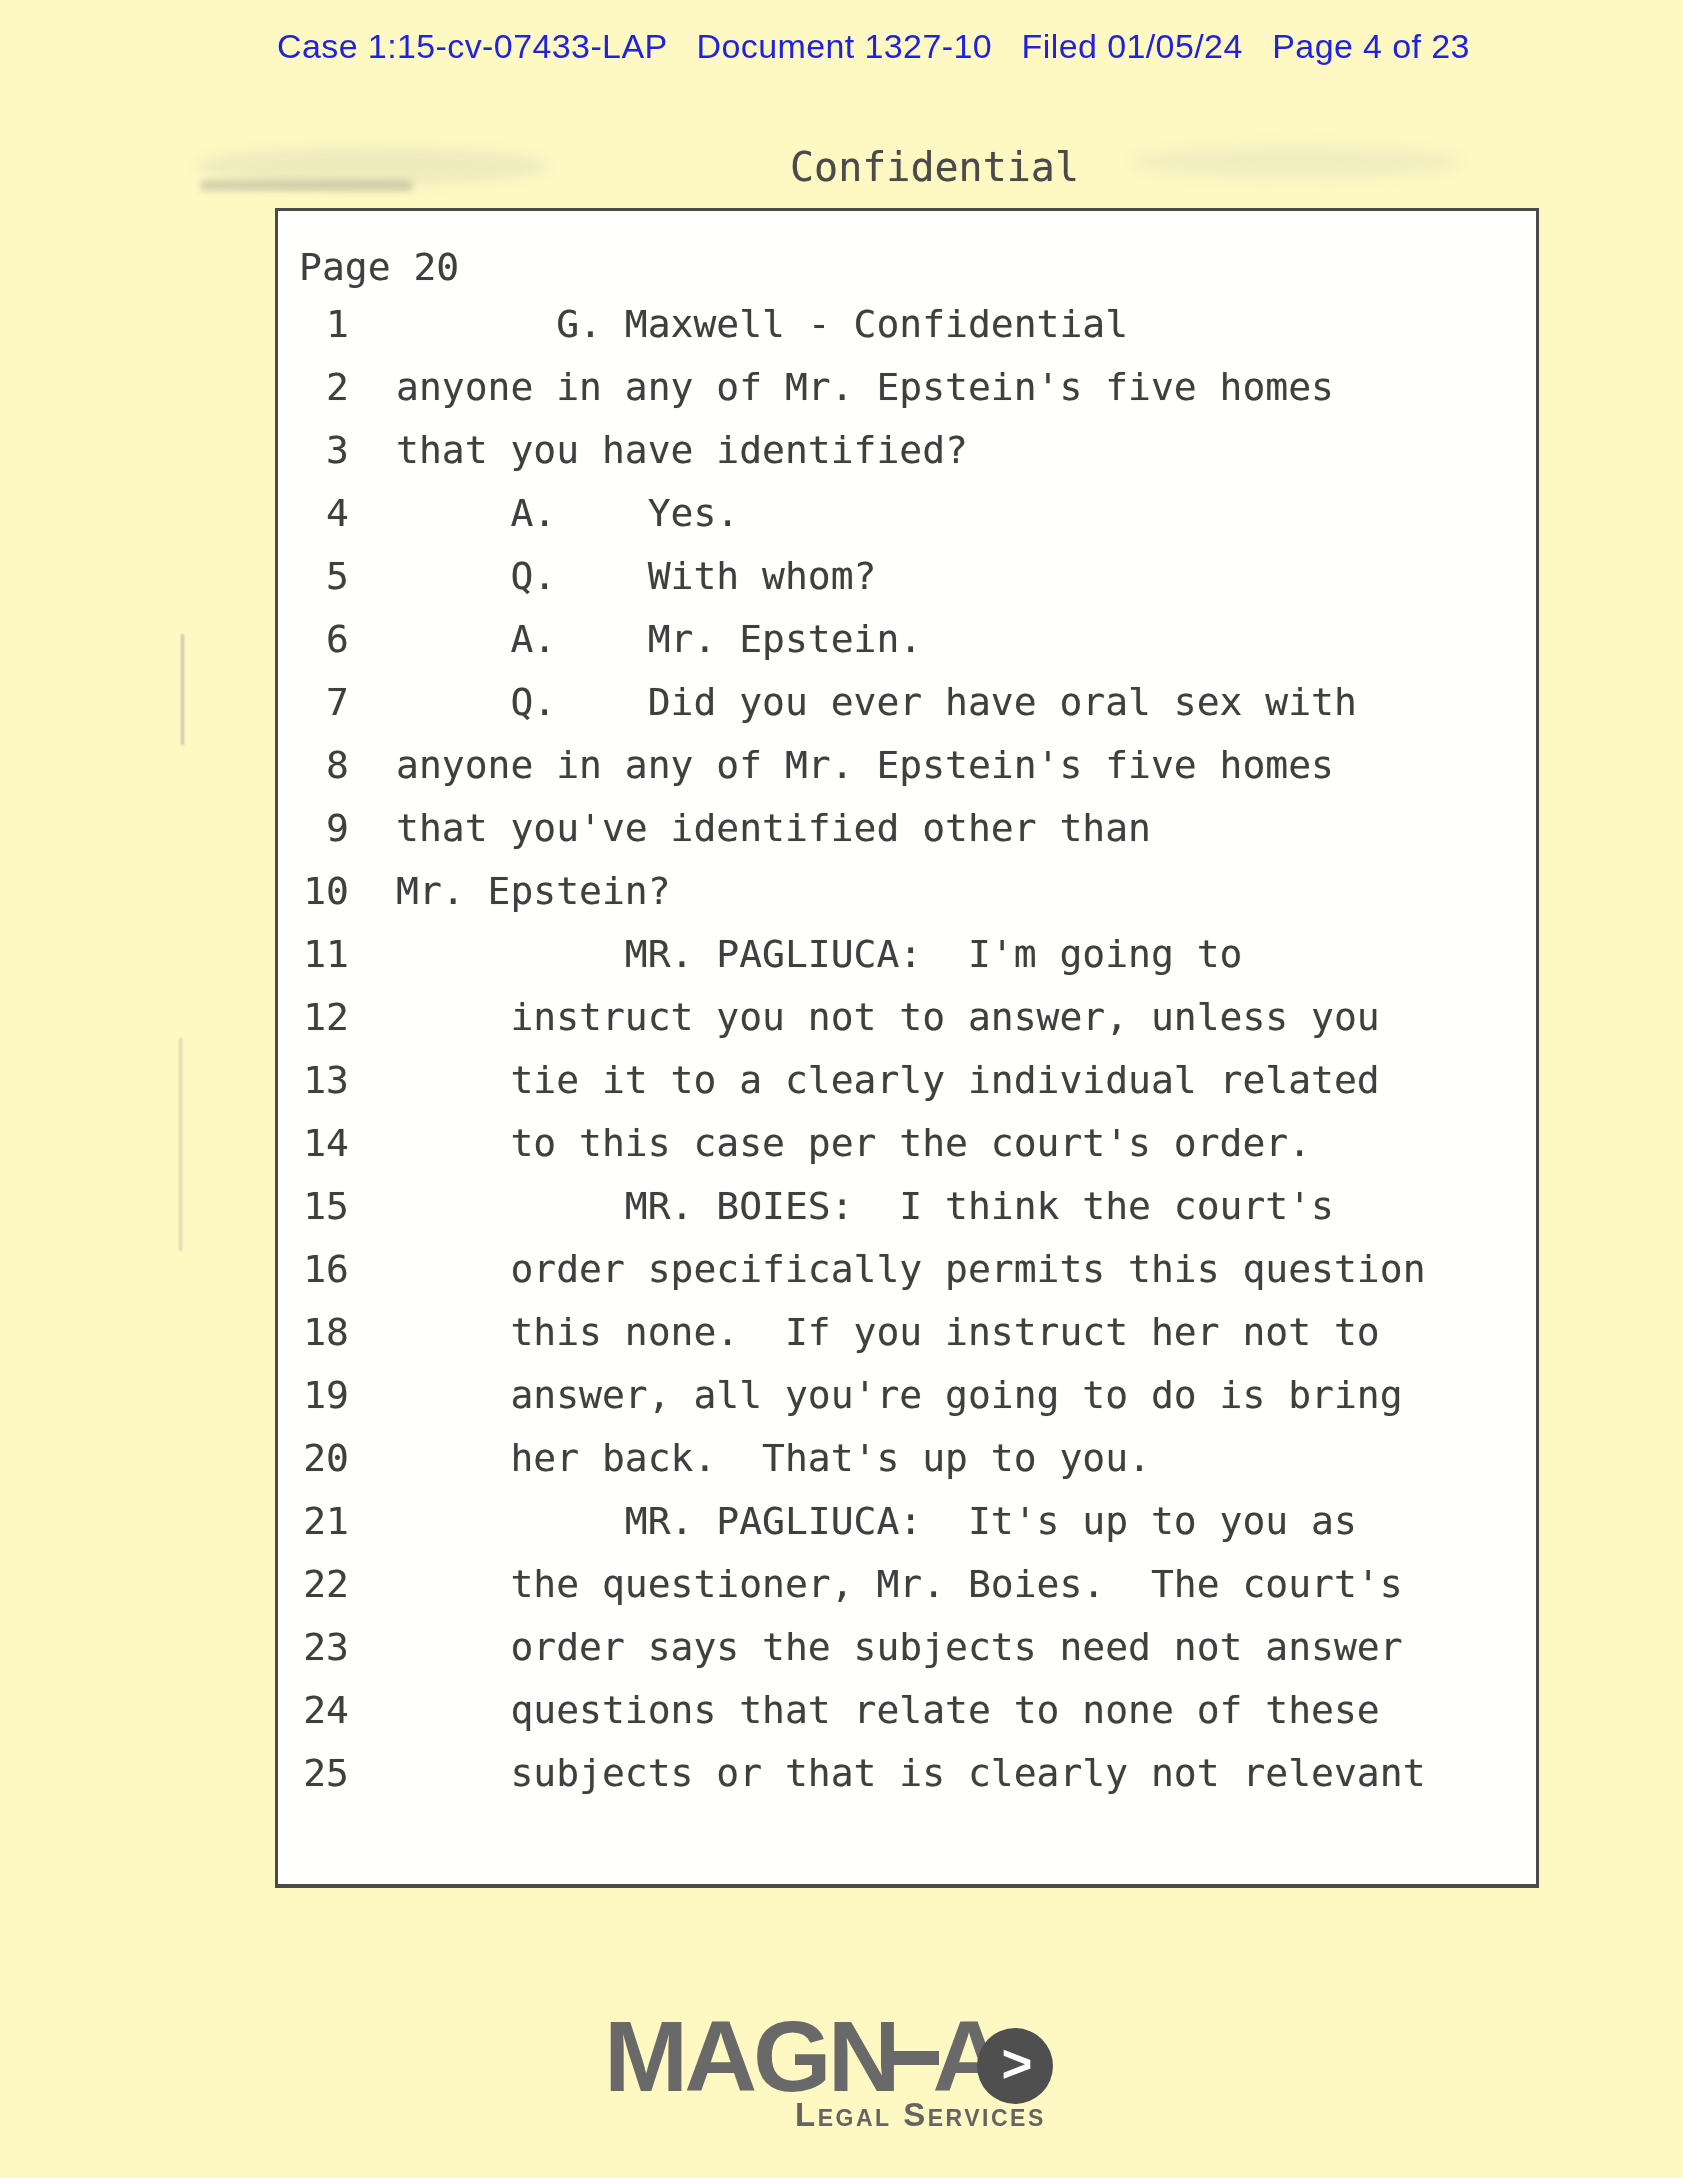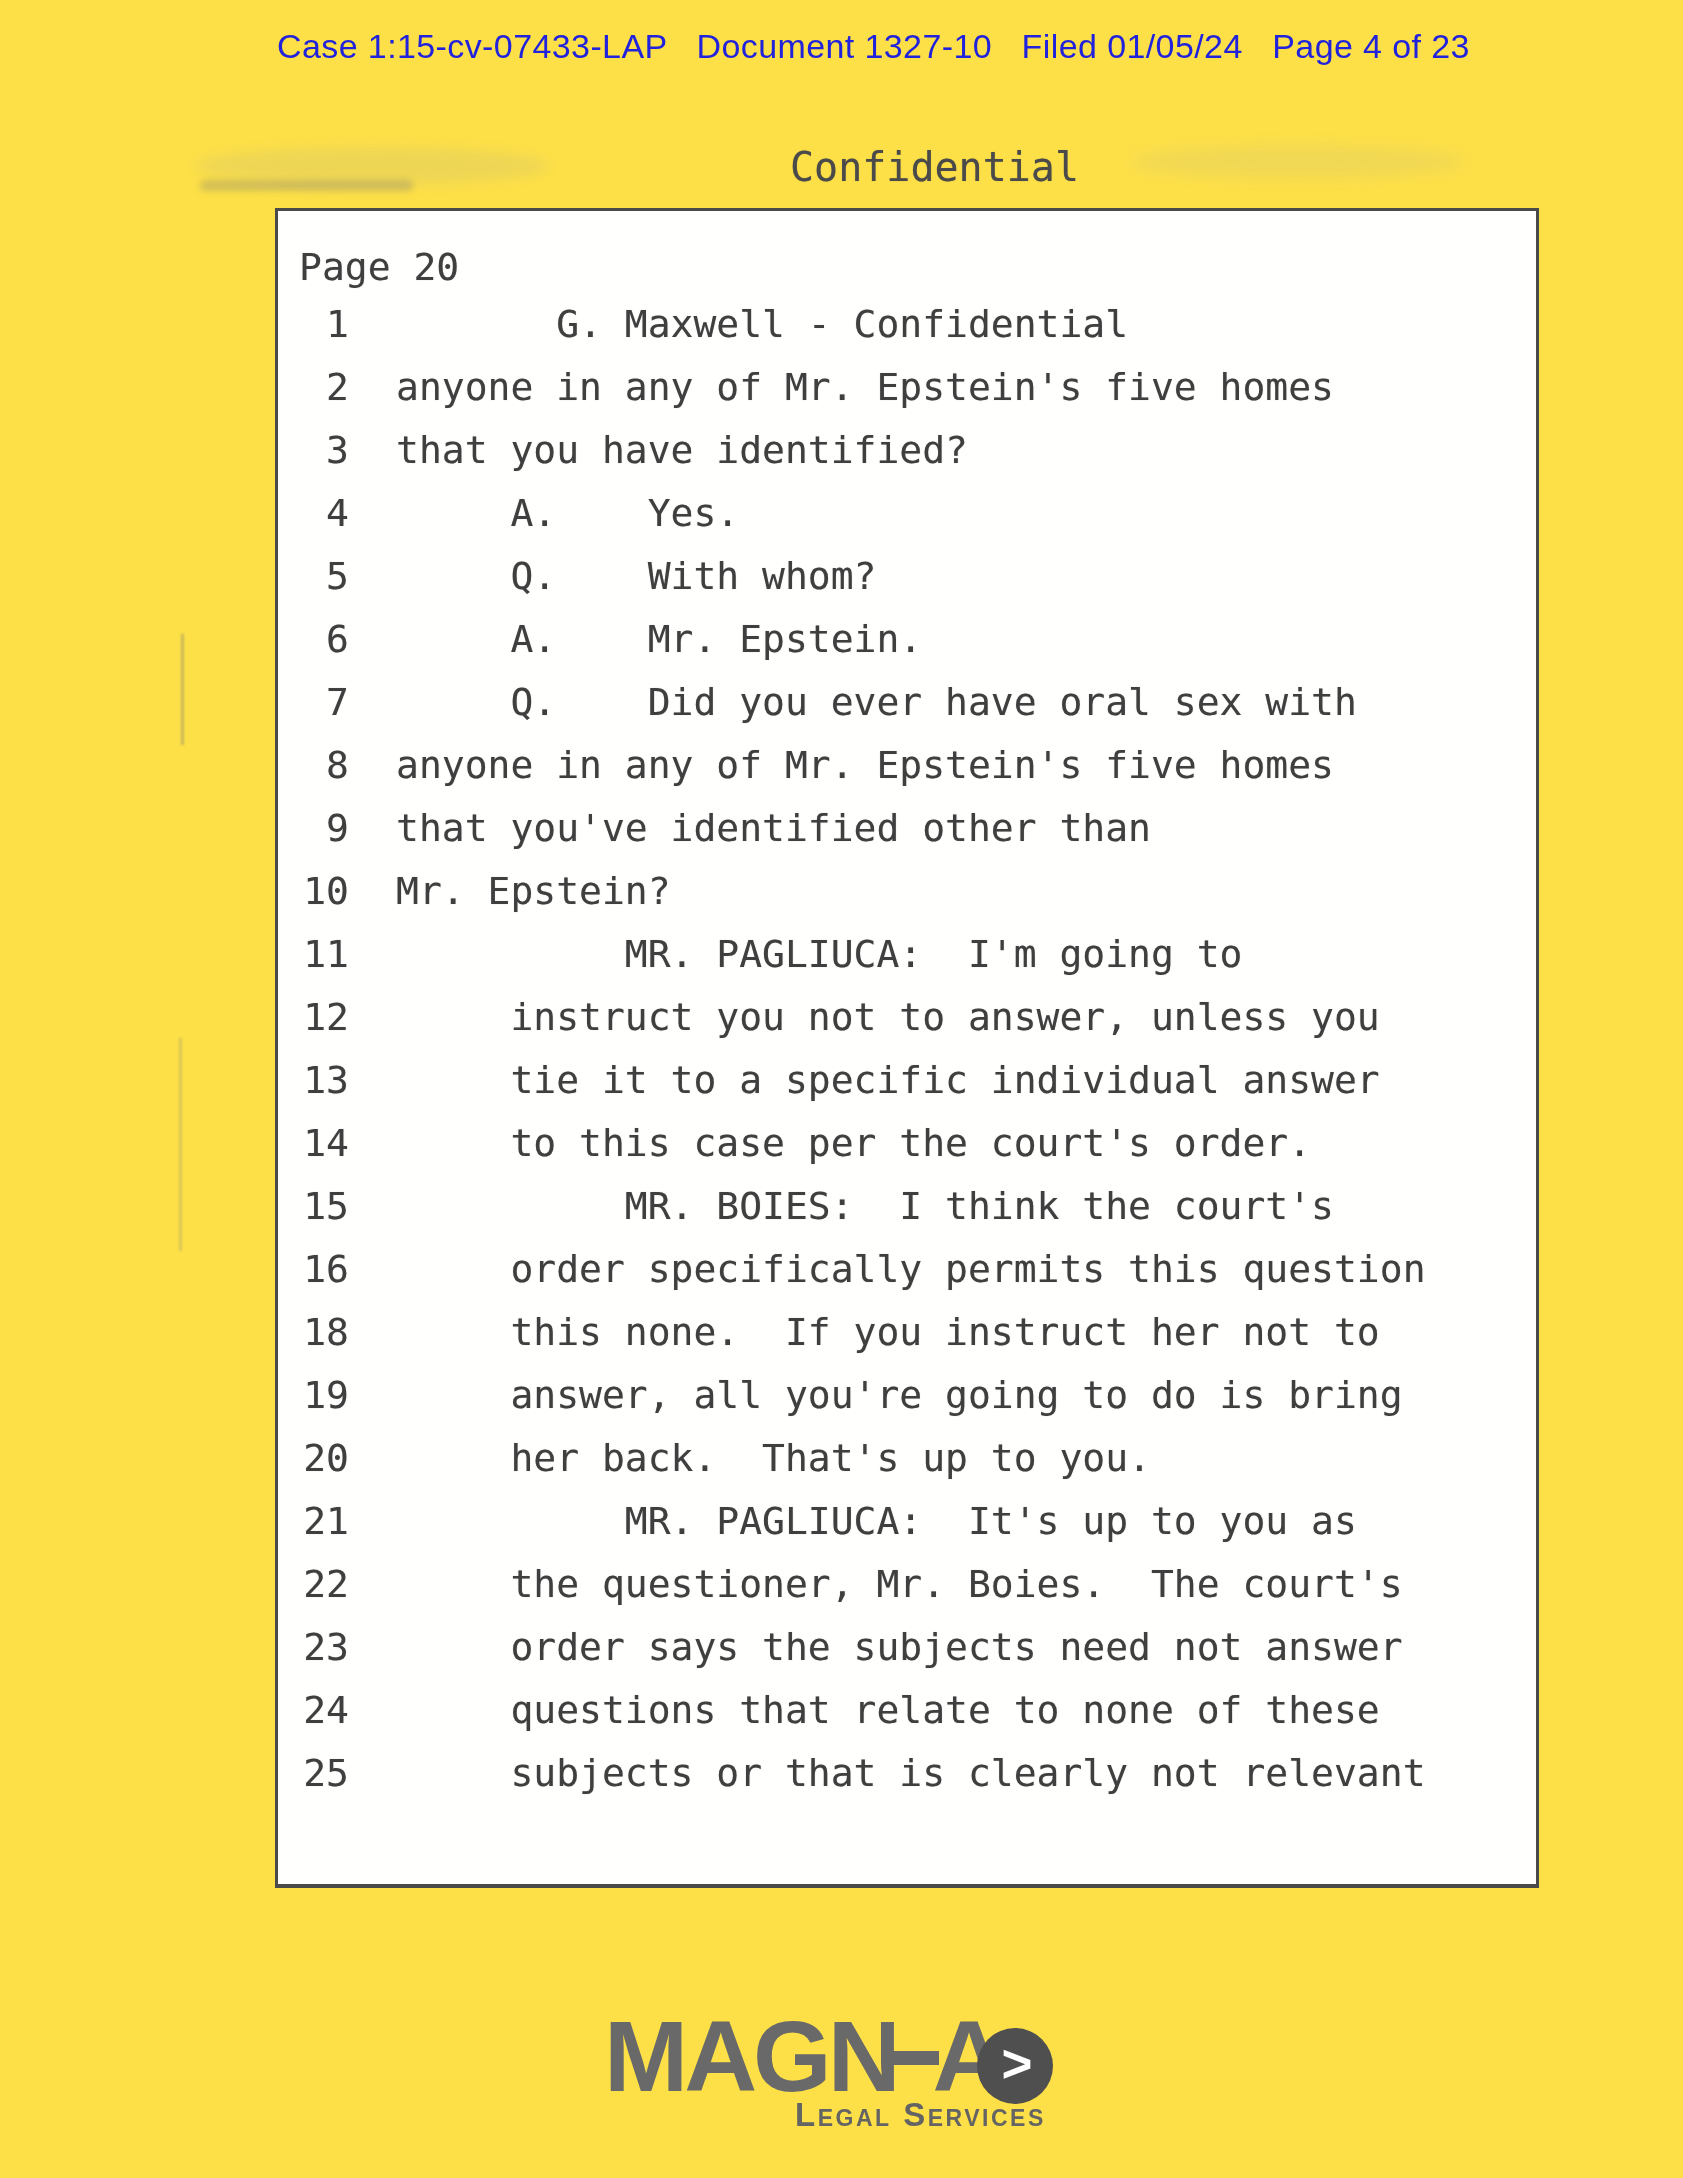--- a/index.html
+++ b/index.html
@@ -1,17 +1,17 @@
 <!DOCTYPE html>
 <html><head>
 <meta charset="utf-8">
 <style>
   html,body{margin:0;padding:0;background:#ffffff;}
   .page{
-    position:relative;width:1683px;height:2178px;background:#fde047;
+    position:relative;width:1683px;height:2178px;background:#fef9c3;
     overflow:hidden;font-family:"DejaVu Sans Mono",monospace;color:#404040;
   }
   
   .stamp{
     position:absolute;left:277px;top:26px;white-space:pre;
     font-family:"Liberation Sans",sans-serif;font-size:34px;line-height:40px;
     color:#2122dc;letter-spacing:0.4px;
   }
   
   .confidential{
@@ -105,21 +105,21 @@
   <div class="tline"><span class="lnum">8</span><span class="ltext">anyone in any of Mr. Epstein's five homes</span></div>
 
   <div class="tline"><span class="lnum">9</span><span class="ltext">that you've identified other than</span></div>
 
   <div class="tline"><span class="lnum">10</span><span class="ltext">Mr. Epstein?</span></div>
 
   <div class="tline"><span class="lnum">11</span><span class="ltext">          MR. PAGLIUCA:  I'm going to</span></div>
 
   <div class="tline"><span class="lnum">12</span><span class="ltext">     instruct you not to answer, unless you</span></div>
 
-  <div class="tline"><span class="lnum">13</span><span class="ltext">     tie it to a specific individual answer</span></div>
+  <div class="tline"><span class="lnum">13</span><span class="ltext">     tie it to a clearly individual related</span></div>
 
   <div class="tline"><span class="lnum">14</span><span class="ltext">     to this case per the court's order.</span></div>
 
   <div class="tline"><span class="lnum">15</span><span class="ltext">          MR. BOIES:  I think the court's</span></div>
 
   <div class="tline"><span class="lnum">16</span><span class="ltext">     order specifically permits this question</span></div>
 
 
   <div class="tline"><span class="lnum">18</span><span class="ltext">     this none.  If you instruct her not to</span></div>
 

